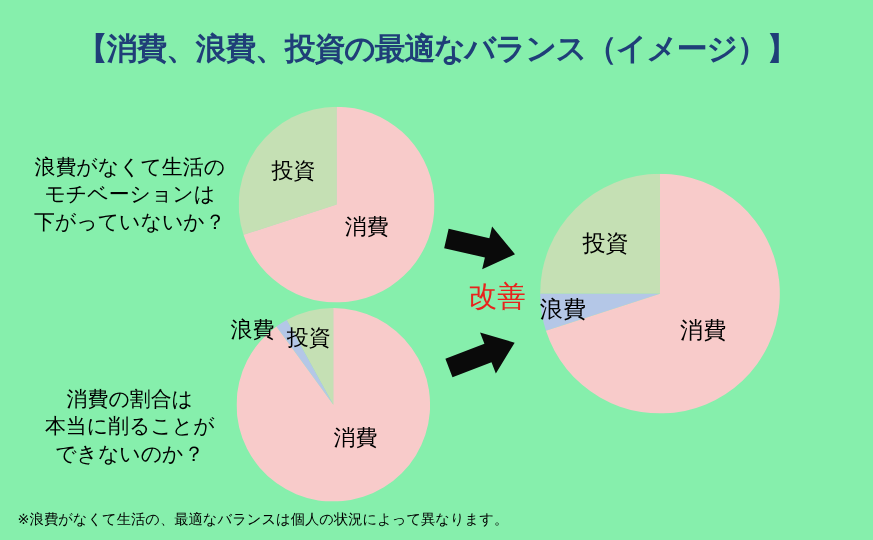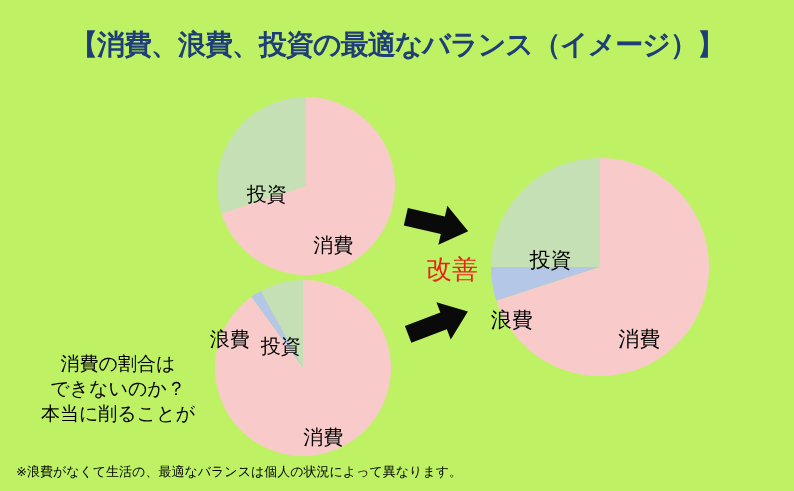--- a/index.html
+++ b/index.html
@@ -1,35 +1,35 @@
 <!DOCTYPE html>
 <html><head>
 <meta charset="utf-8">
 <style>
   html,body{margin:0;padding:0;background:#fff;}
   body{font-family:"Liberation Sans","DejaVu Sans",sans-serif;}
-  .canvas{position:relative;width:794px;height:491px;background:#bef264;overflow:hidden;}
+  .canvas{position:relative;width:794px;height:491px;background:#86efac;overflow:hidden;}
 
   .page-title{
     position:absolute;left:0;top:26px;width:794px;text-align:center;
     font-size:28px;font-weight:700;letter-spacing:-1px;
   }
 
   .question{
     position:absolute;width:200px;text-align:center;color:#000;
     font-size:19px;line-height:25px;
   }
   .question-1{left:18px;top:140px;}
   .question-2{left:18px;top:335px;margin-top:16px;}
 
   .pie-wrap{position:absolute;}
   .pie-wrap svg{position:absolute;left:0;top:0;width:100%;height:100%;}
   .pie-label{
     position:absolute;transform:translate(-50%,-50%);
-    font-size:20px;color:#000;white-space:nowrap;margin-top:39px;
+    font-size:20px;color:#000;white-space:nowrap;
   }
   .pie--1{left:217px;top:97px;width:178px;height:178px;}
   .pie--2{left:215px;top:280px;width:176px;height:176px;}
   .pie--3{left:491px;top:158px;width:218px;height:218px;}
   .pie--3 .pie-label{font-size:21px;}
 
   .optimal-heading{
     position:absolute;left:491px;top:120px;width:218px;text-align:center;
     font-size:20px;color:#000;text-decoration:underline;text-underline-offset:3px;
   }
@@ -47,25 +47,30 @@
     position:absolute;left:16px;top:463px;font-size:13px;color:#000;white-space:nowrap;
   }
 </style>
 </head>
 <body>
 
 <div class="canvas">
 
   <div class="page-title" style="color: rgb(31, 62, 120);">【消費、浪費、投資の最適なバランス（イメージ）】</div>
 
+  <div class="question question-1">
+    <div>浪費がなくて生活の</div>
+    <div>モチベーションは</div>
+    <div>下がっていないか？</div>
+  </div>
 
   <div class="question question-2">
     <div>消費の割合は</div>
+    <div>本当に削ることが</div>
     <div>できないのか？</div>
-    <div>本当に削ることが</div>
   </div>
 
   <div class="pie-wrap pie--1">
     <svg viewBox="0 0 100 100" preserveAspectRatio="none">
         <path d="M50,50 L50,0 A50,50 0 0 0 2.447174185242318,65.45084971874736 Z" fill="#C5E0B4"></path>
         <path d="M50,50 L2.447174185242318,65.45084971874736 A50,50 0 1 0 50.000000000000014,0 Z" fill="#F8CBCA"></path>
       </svg>
   <span class="pie-label" style="left: 27.9357%; top: 32.7615%;">投資</span>
       <span class="pie-label" style="left: 65.3713%; top: 61.1679%;">消費</span>
     </div>

